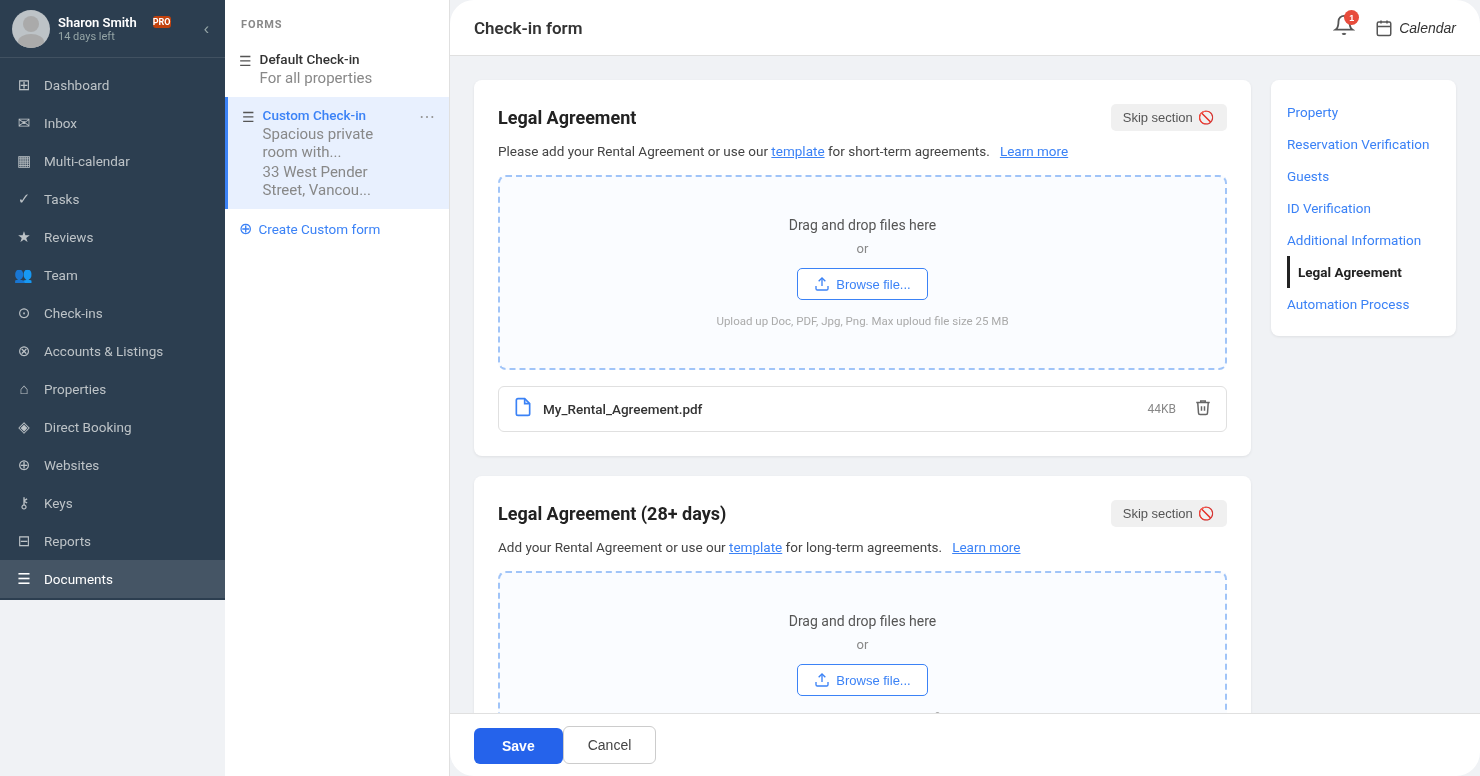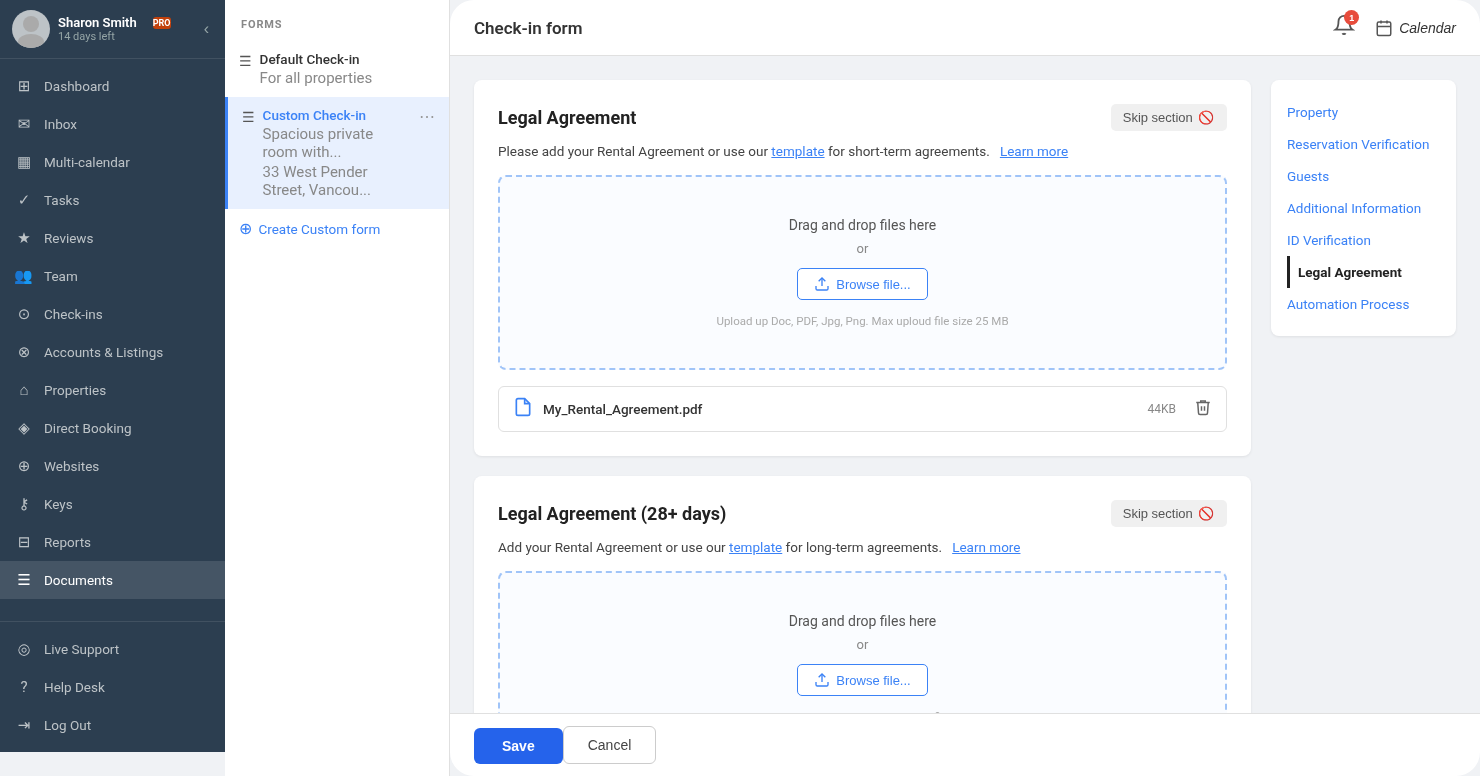--- a/index.html
+++ b/index.html
@@ -6,21 +6,21 @@
     body { font-family: -apple-system, BlinkMacSystemFont, 'Segoe UI', Roboto, sans-serif; background: #f0f2f5; display: flex; height: 776px; overflow: hidden; }
 
     
     .sidebar {
       width: 225px;
       background: #2c3e50;
       color: #fff;
       display: flex;
       flex-direction: column;
       flex-shrink: 0;
-      height: 752px;
+      height: 600px;
       overflow-y: auto;
     }
     .sidebar-header {
       display: flex;
       align-items: center;
       padding: 10px 12px;
       border-bottom: 1px solid rgba(255,255,255,0.1);
       min-height: 58px;
     }
     .sidebar-avatar {
@@ -625,22 +625,22 @@
         </div>
       </div>
 
     </div>
 
     <div class="right-panel">
       <div class="right-panel-card">
         <a class="right-nav-item">Property</a>
         <a class="right-nav-item">Reservation Verification</a>
         <a class="right-nav-item">Guests</a>
+        <a class="right-nav-item">ID Verification</a>
         <a class="right-nav-item">Additional Information</a>
-        <a class="right-nav-item">ID Verification</a>
         <a class="right-nav-item active">Legal Agreement</a>
         <a class="right-nav-item">Automation Process</a>
       </div>
     </div>
   </div>
 
   <div class="footer-bar">
     <button class="btn-save">Save</button>
     <button class="btn-cancel">Cancel</button>
   </div>

